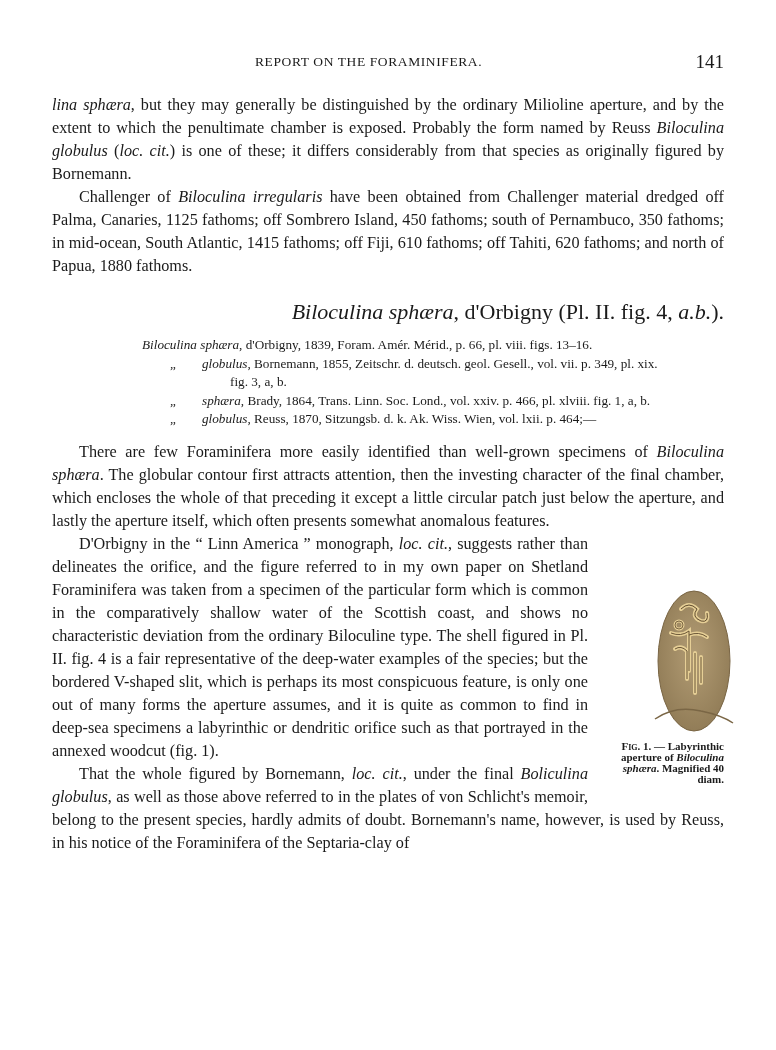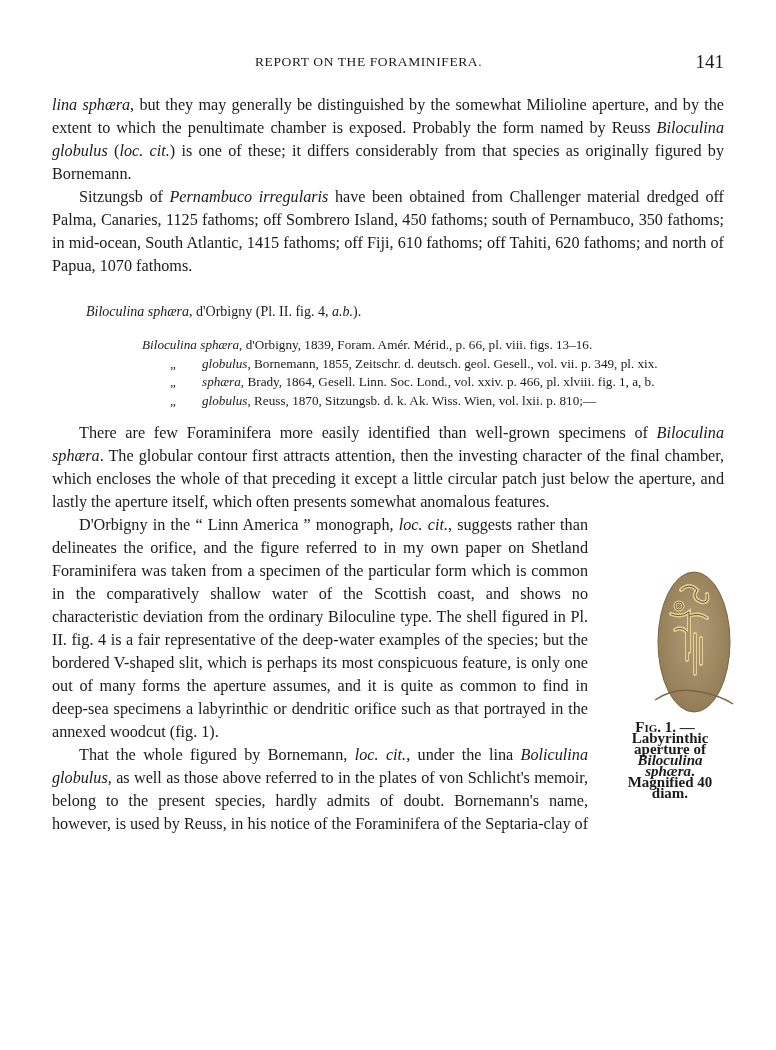--- a/index.html
+++ b/index.html
@@ -6,66 +6,67 @@
   body { width: 776px; height: 1050px; position: relative; overflow: hidden;
          font-family: "Liberation Serif", "DejaVu Serif", serif; color: #1a1a1a; }
   .page { position: absolute; left: 0; top: 8px; width: 776px; height: 1050px; }
   .header { position: absolute; top: 46px; left: 52px; width: 672px; height: 22px; }
   .header-title { position: absolute; left: 203px; top: 0; font-size: 13.5px; letter-spacing: 0.6px; }
   .page-number { position: absolute; right: 0; top: -3px; font-size: 19px; font-weight: normal; }
   .body { position: absolute; left: 52px; top: 86px; width: 672px; font-size: 16.2px; line-height: 23px; text-align: justify; }
   .body p { margin: 0; }
   .indent { text-indent: 27px; }
   i { font-style: italic; }
-  .section-heading { margin-top: 22px !important; margin-bottom: 6px !important; padding-left: 34px; font-size: 14px; line-height: 24px; text-align: left; }
+  .section-heading { margin-top: 22px !important; margin-bottom: 6px !important; padding-left: 34px; font-size: 22px; line-height: 24px; text-align: right; }
   .synonymy { font-size: 13.2px; line-height: 18.5px; margin: 12px 0 12px 0; }
   .syn-row { position: relative; padding-left: 150px; text-align: left; }
   .syn-row.first { padding-left: 90px; }
   .syn-row .ditto { position: absolute; left: 118px; top: 0; }
   .syn-row .cont { display: block; padding-left: 28px; }
   .wrap-block { position: relative; }
   .figure { float: right; width: 118px; margin: 4px 0 2px 18px; }
   .fig-image { width: 82px; height: 148px; margin-left: 20px; position: relative; }
-  .fig-caption { font-size: 15px; line-height: 11px; font-weight: bold; margin-top: 6px; text-align: center; padding-left: 10px; text-indent: -10px; }
+  .fig-caption { font-size: 11px; line-height: 11px; font-weight: bold; margin-top: 6px; text-align: right; padding-left: 10px; text-indent: -10px; }
   .fig-caption .small-caps { font-variant: small-caps; }
 </style>
 </head>
 <body>
 
 <div class="page">
 
   <div class="header">
     <span class="header-title">REPORT ON THE FORAMINIFERA.</span>
     <span class="page-number">141</span>
   </div>
 
   <div class="body">
 
-    <p><i>lina sphæra</i><span>, but they may generally be distinguished by the somewhat Milioline aperture, and by the extent to which the penultimate chamber is exposed. Probably the form named by Reuss </span><i>Biloculina globulus</i><span> (</span><i>loc. cit.</i><span>) is one of these; it differs considerably from that species as originally figured by Bornemann.</span></p>
+    <p><i>lina sphæra</i><span>, but they may generally be distinguished by the ordinary Milioline aperture, and by the extent to which the penultimate chamber is exposed. Probably the form named by Reuss </span><i>Biloculina globulus</i><span> (</span><i>loc. cit.</i><span>) is one of these; it differs considerably from that species as originally figured by Bornemann.</span></p>
 
-    <p class="indent"><span>Sitzungsb of </span><i>Pernambuco irregularis</i><span> have been obtained from Challenger material dredged off Palma, Canaries, 1125 fathoms; off Sombrero Island, 450 fathoms; south of Pernambuco, 350 fathoms; in mid-ocean, South Atlantic, 1415 fathoms; off Fiji, 610 fathoms; off Tahiti, 620 fathoms; and north of Papua, 1070 fathoms.</span></p>
+    <p class="indent"><span>Challenger of </span><i>Biloculina irregularis</i><span> have been obtained from Challenger material dredged off Palma, Canaries, 1125 fathoms; off Sombrero Island, 450 fathoms; south of Pernambuco, 350 fathoms; in mid-ocean, South Atlantic, 1415 fathoms; off Fiji, 610 fathoms; off Tahiti, 620 fathoms; and north of Papua, 1880 fathoms.</span></p>
 
 
     <p class="section-heading"><i>Biloculina sphæra</i><span>, d'Orbigny (Pl. II. fig. 4, </span><i>a.b.</i><span>).</span></p>
 
     <div class="synonymy">
       <div class="syn-row first">
         <i>Biloculina</i> <i>sphæra</i><span>, d'Orbigny, 1839, Foram. Amér. Mérid., p. 66, pl. viii. figs. 13–16.</span>
       </div>
       <div class="syn-row">
         <span class="ditto">„</span>
         <i>globulus</i><span>, Bornemann, 1855, Zeitschr. d. deutsch. geol. Gesell., vol. vii. p. 349, pl. xix.</span>
+        <span class="cont">fig. 3, a, b.</span>
       </div>
       <div class="syn-row">
         <span class="ditto">„</span>
-        <i>sphæra</i><span>, Brady, 1864, Gesell. Linn. Soc. Lond., vol. xxiv. p. 466, pl. xlviii. fig. 1, a, b.</span>
+        <i>sphæra</i><span>, Brady, 1864, Trans. Linn. Soc. Lond., vol. xxiv. p. 466, pl. xlviii. fig. 1, a, b.</span>
       </div>
       <div class="syn-row">
         <span class="ditto">„</span>
-        <i>globulus</i><span>, Reuss, 1870, Sitzungsb. d. k. Ak. Wiss. Wien, vol. lxii. p. 810;—</span>
+        <i>globulus</i><span>, Reuss, 1870, Sitzungsb. d. k. Ak. Wiss. Wien, vol. lxii. p. 464;—</span>
       </div>
     </div>
 
     <p class="indent"><span>There are few Foraminifera more easily identified than well-grown specimens of </span><i>Biloculina sphæra</i><span>. The globular contour first attracts attention, then the investing character of the final chamber, which encloses the whole of that preceding it except a little circular patch just below the aperture, and lastly the aperture itself, which often presents somewhat anomalous features.</span></p>
 
     <div class="wrap-block">
       <p class="indent">
         <span>D'Orbigny in the “ Linn America ” monograph, </span><i>loc. cit.</i><span><span class="figure" style="display:block; margin-top:54px;">
             <span class="fig-image" style="display:block;">
               <svg width="82" height="148" viewBox="0 0 82 148">
@@ -82,17 +83,17 @@
                 <circle cx="26" cy="38" r="4" fill="none" stroke="#5e4a2c" stroke-width="0.8"></circle>
                 <path d="M18 46 q10 4 18 -2 l0 40 M36 48 q10 -4 18 2 M22 62 q6 -4 12 2 l0 28 M42 66 l0 40 M48 70 l0 26" fill="none" stroke="#e6cf96" stroke-width="4" stroke-linecap="round"></path>
                 <path d="M18 46 q10 4 18 -2 l0 40 M36 48 q10 -4 18 2 M22 62 q6 -4 12 2 l0 28 M42 66 l0 40 M48 70 l0 26" fill="none" stroke="#5e4a2c" stroke-width="0.9"></path>
                 <path d="M2 132 q20 -14 46 -8 q20 4 32 12" fill="none" stroke="#7a6645" stroke-width="1.5"></path>
               </svg>
             </span>
             <span class="fig-caption" style="display:block;"><span class="small-caps">Fig. 1.</span><span> — Labyrinthic aperture of </span><i>Biloculina sphæra</i><span>. Magnified 40 diam.</span></span>
           </span></span><span>, suggests rather than delineates the orifice, and the figure referred to in my own paper on Shetland Foraminifera was taken from a specimen of the particular form which is common in the comparatively shallow water of the Scottish coast, and shows no characteristic deviation from the ordinary Biloculine type. The shell figured in Pl. II. fig. 4 is a fair representative of the deep-water examples of the species; but the bordered V-shaped slit, which is perhaps its most conspicuous feature, is only one out of many forms the aperture assumes, and it is quite as common to find in deep-sea specimens a labyrinthic or dendritic orifice such as that portrayed in the annexed woodcut (fig. 1).</span>
       </p>
 
-      <p class="indent"><span>That the whole figured by Bornemann, </span><i>loc. cit.</i><span>, under the lina </span><i>Boliculina globulus</i><span>, as well as those above referred to in the plates of von Schlicht's memoir, belong to the present species, hardly admits of doubt. Bornemann's name, however, is used by Reuss, in his notice of the Foraminifera of the Septaria-clay of</span></p>
+      <p class="indent"><span>That the whole figured by Bornemann, </span><i>loc. cit.</i><span>, under the final </span><i>Boliculina globulus</i><span>, as well as those above referred to in the plates of von Schlicht's memoir, belong to the present species, hardly admits of doubt. Bornemann's name, however, is used by Reuss, in his notice of the Foraminifera of the Septaria-clay of</span></p>
     </div>
 
   </div>
 </div>
 
 </body></html>

